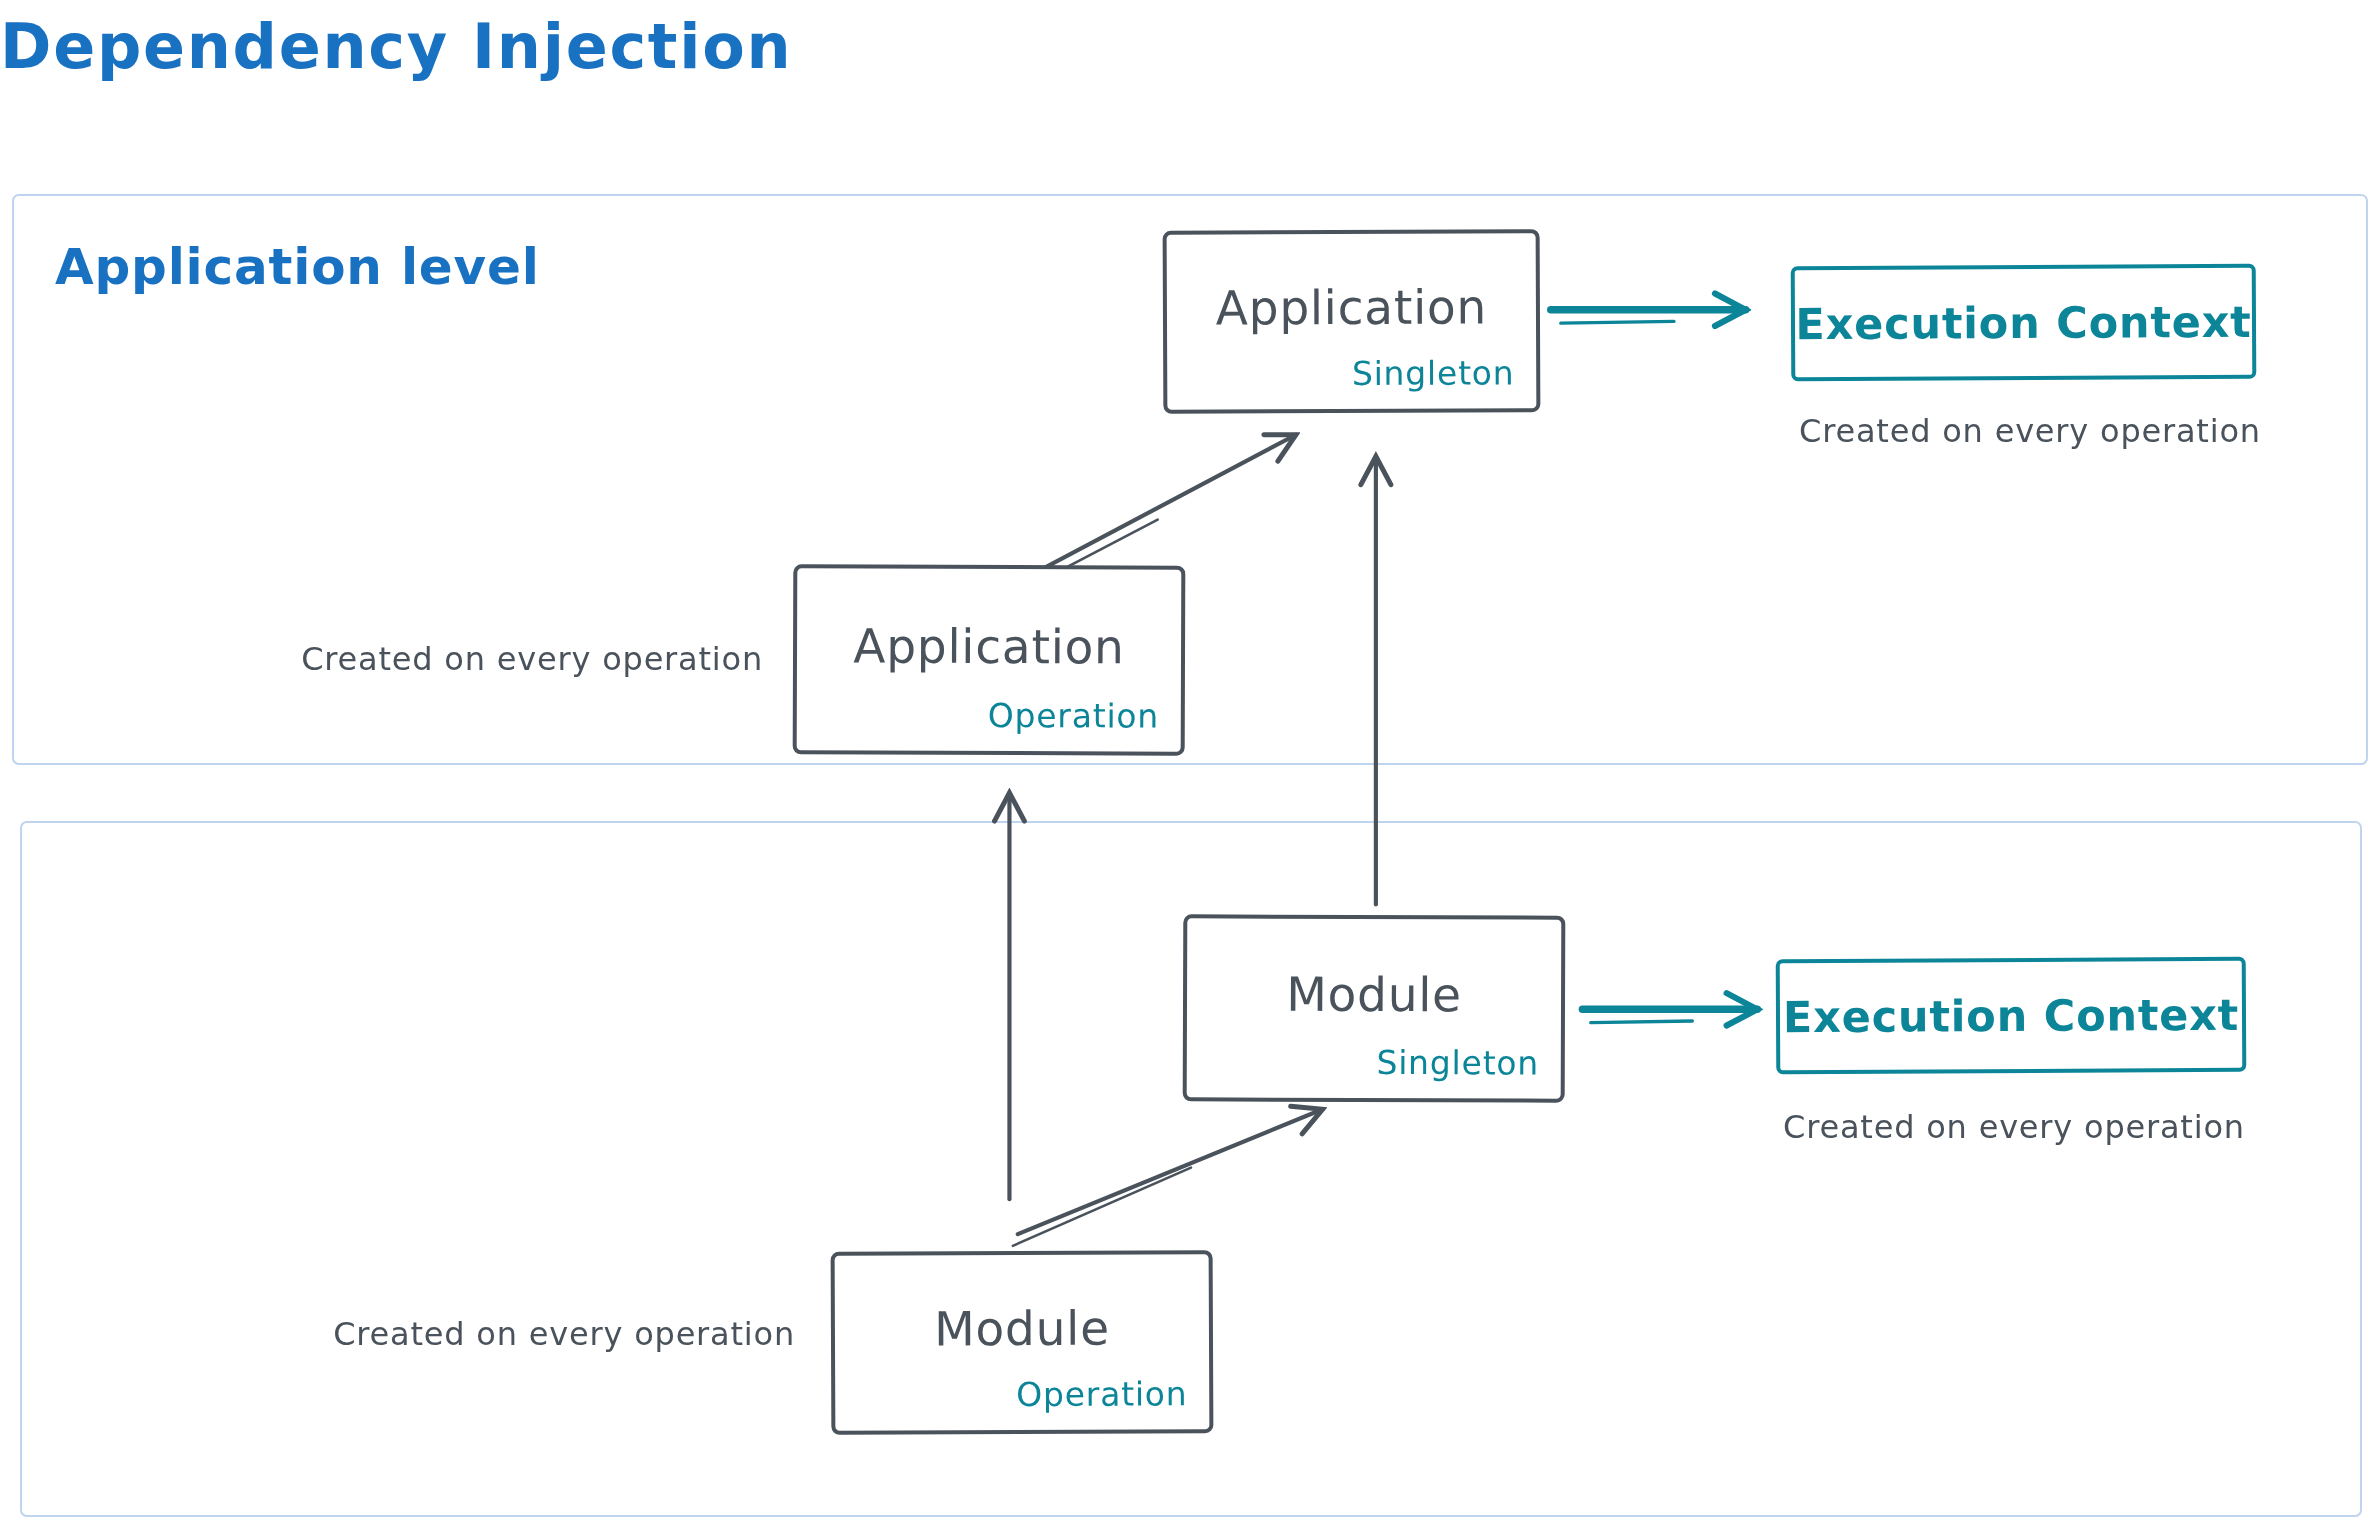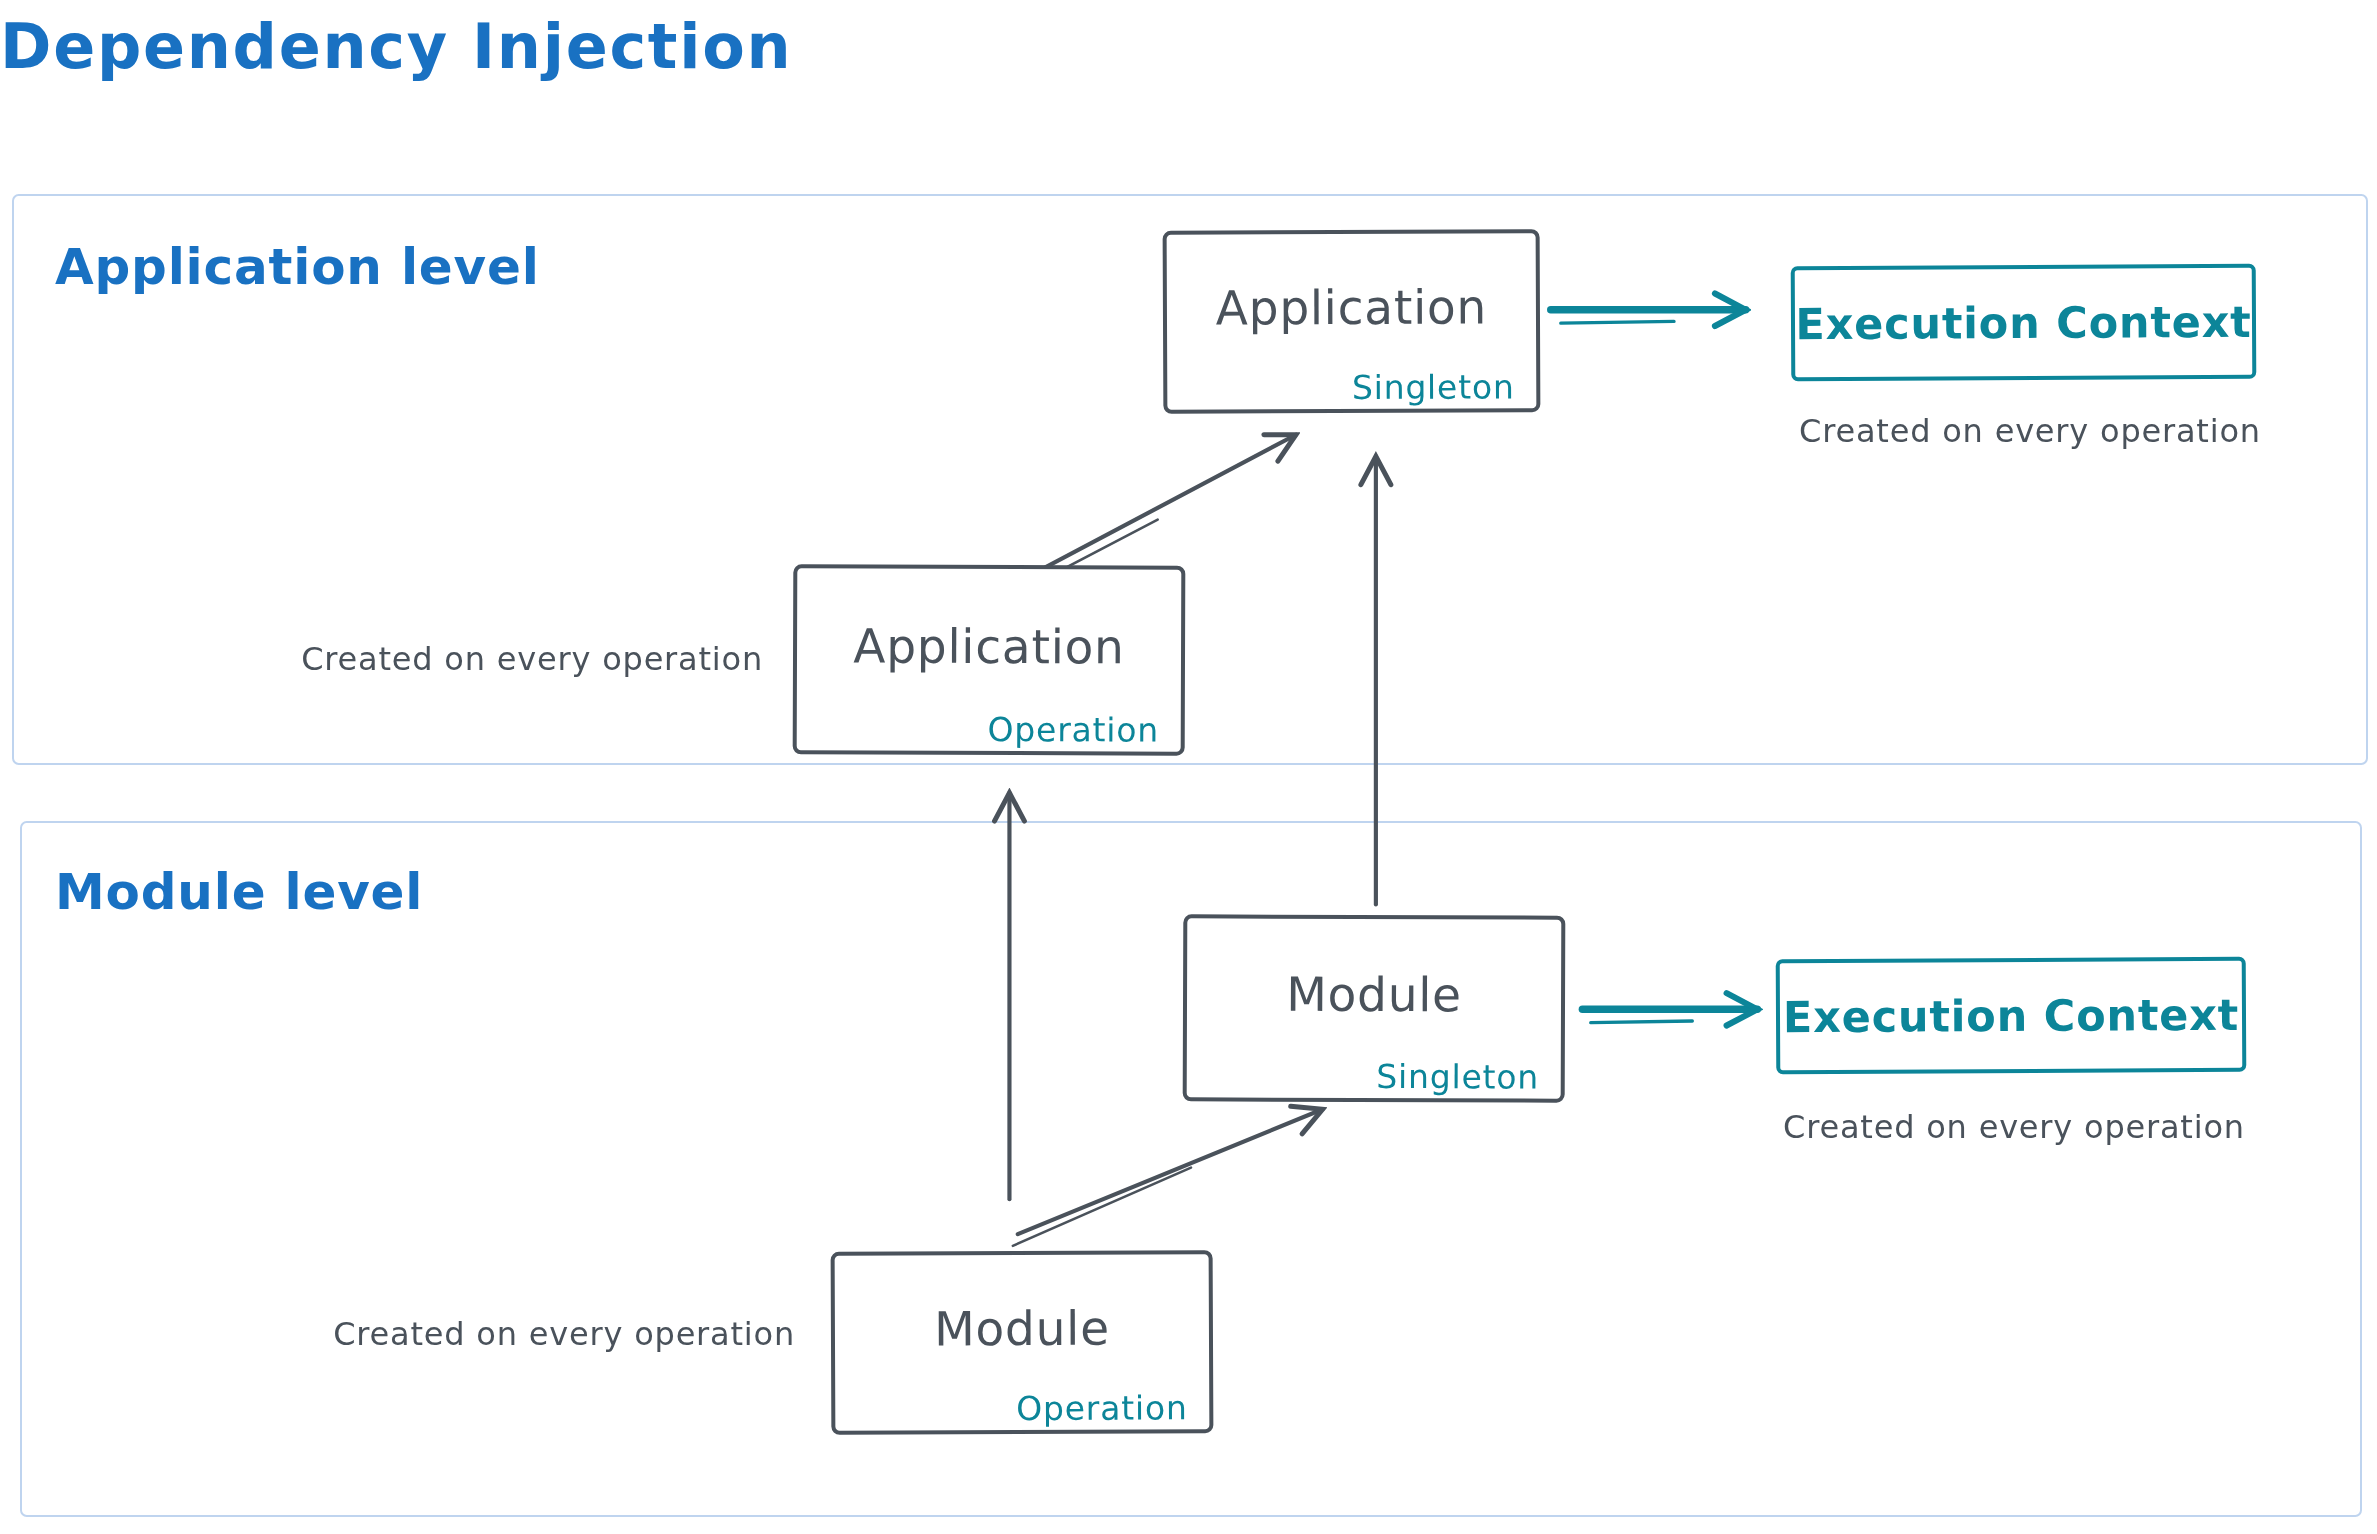--- a/index.html
+++ b/index.html
@@ -20,21 +20,21 @@
   .panel-app{left:11.7px;top:194px;width:2356px;height:571px;}
   .panel-module{left:20px;top:821px;width:2342px;height:696px;}
 
   .panel-label{position:absolute;font-size:50px;color:var(--blue);letter-spacing:0.8px;font-weight:bold;}
   .label-app{left:55px;top:238px;}
   .label-module{left:55px;top:863px;}
 
   .node{position:absolute;border:4.2px solid var(--dark);border-radius:8.3px;background:#fff;
         display:flex;align-items:center;justify-content:center;}
   .node-title{font-size:47px;color:var(--dark);letter-spacing:0.8px;padding-bottom:28px;}
-  .node-badge{position:absolute;right:21.7px;bottom:2px;font-size:33px;color:var(--teal);letter-spacing:0.8px;}
+  .node-badge{position:absolute;right:21.7px;bottom:16px;font-size:33px;color:var(--teal);letter-spacing:0.8px;}
 
   .node-app-singleton{left:1163px;top:230px;width:377px;height:183px;transform:rotate(-0.25deg);}
   .node-app-operation{left:793px;top:565px;width:392px;height:190px;transform:rotate(0.2deg);}
   .node-module-singleton{left:1183px;top:915px;width:382px;height:187px;transform:rotate(0.2deg);}
   .node-module-operation{left:831px;top:1251px;width:382px;height:183px;transform:rotate(-0.25deg);}
 
   .ec{position:absolute;border:4.2px solid var(--teal);border-radius:6.7px;background:#fff;
       display:flex;align-items:center;justify-content:center;}
   .ec-title{font-size:43px;color:var(--teal);letter-spacing:0.8px;font-weight:bold;}
   .ec-top{left:1791px;top:265px;width:465px;height:115px;transform:rotate(-0.3deg);}
@@ -57,21 +57,20 @@
 </head>
 <body>
 
 <div class="canvas">
 
   <div class="title">Dependency Injection</div>
 
   <div class="panel panel-app"></div>
   <div class="panel panel-module"></div>
   <div class="panel-label label-app">Application level</div>
-  <div class="panel-label label-module">Module level</div>
 
   <svg class="edges" viewBox="0 0 2854 1842" xmlns="http://www.w3.org/2000/svg">
     <defs>
       <marker id="ah-dark" viewBox="0 0 24 24" refX="21" refY="12" markerWidth="48" markerHeight="48" markerUnits="userSpaceOnUse" orient="auto">
         <path class="edge-dark" d="M4 3 L21 12 L4 21" stroke-width="3" stroke-linecap="round"></path>
       </marker>
       <marker id="ah-teal" viewBox="0 0 24 24" refX="21" refY="12" markerWidth="52" markerHeight="52" markerUnits="userSpaceOnUse" orient="auto">
         <path class="edge-teal" d="M4 3 L21 12 L4 21" stroke-width="3.4" stroke-linecap="round"></path>
       </marker>
     </defs>

